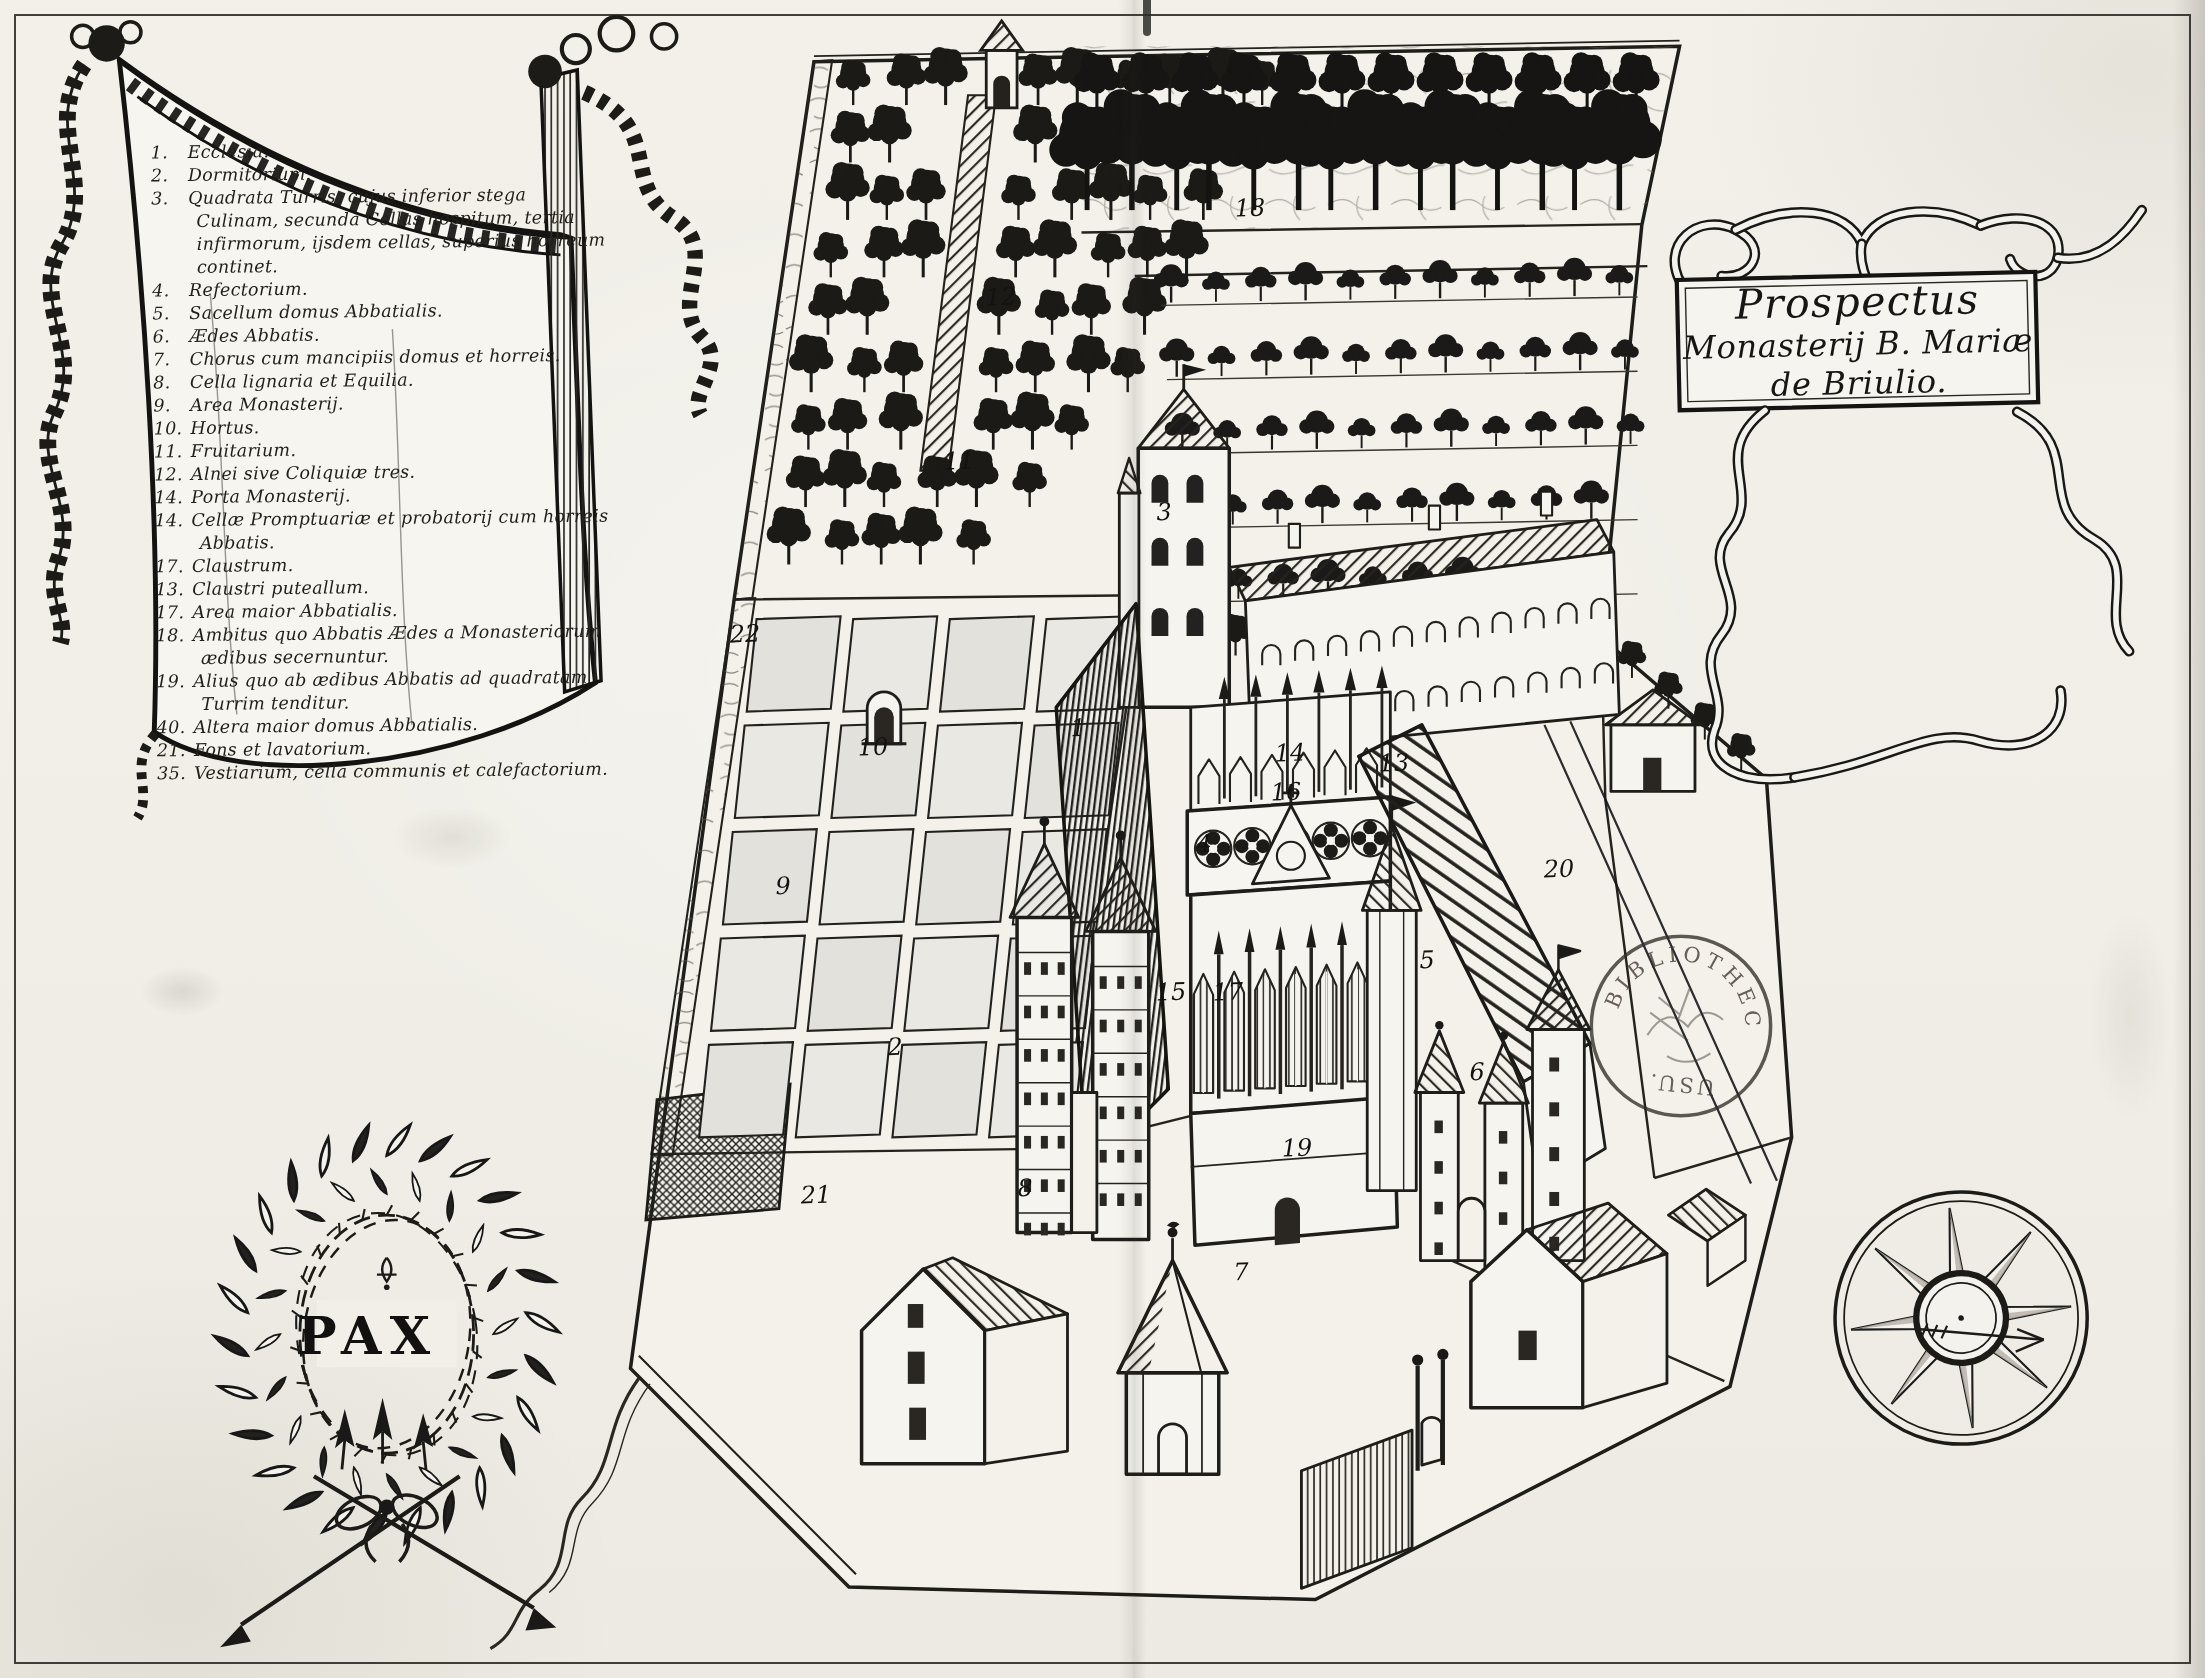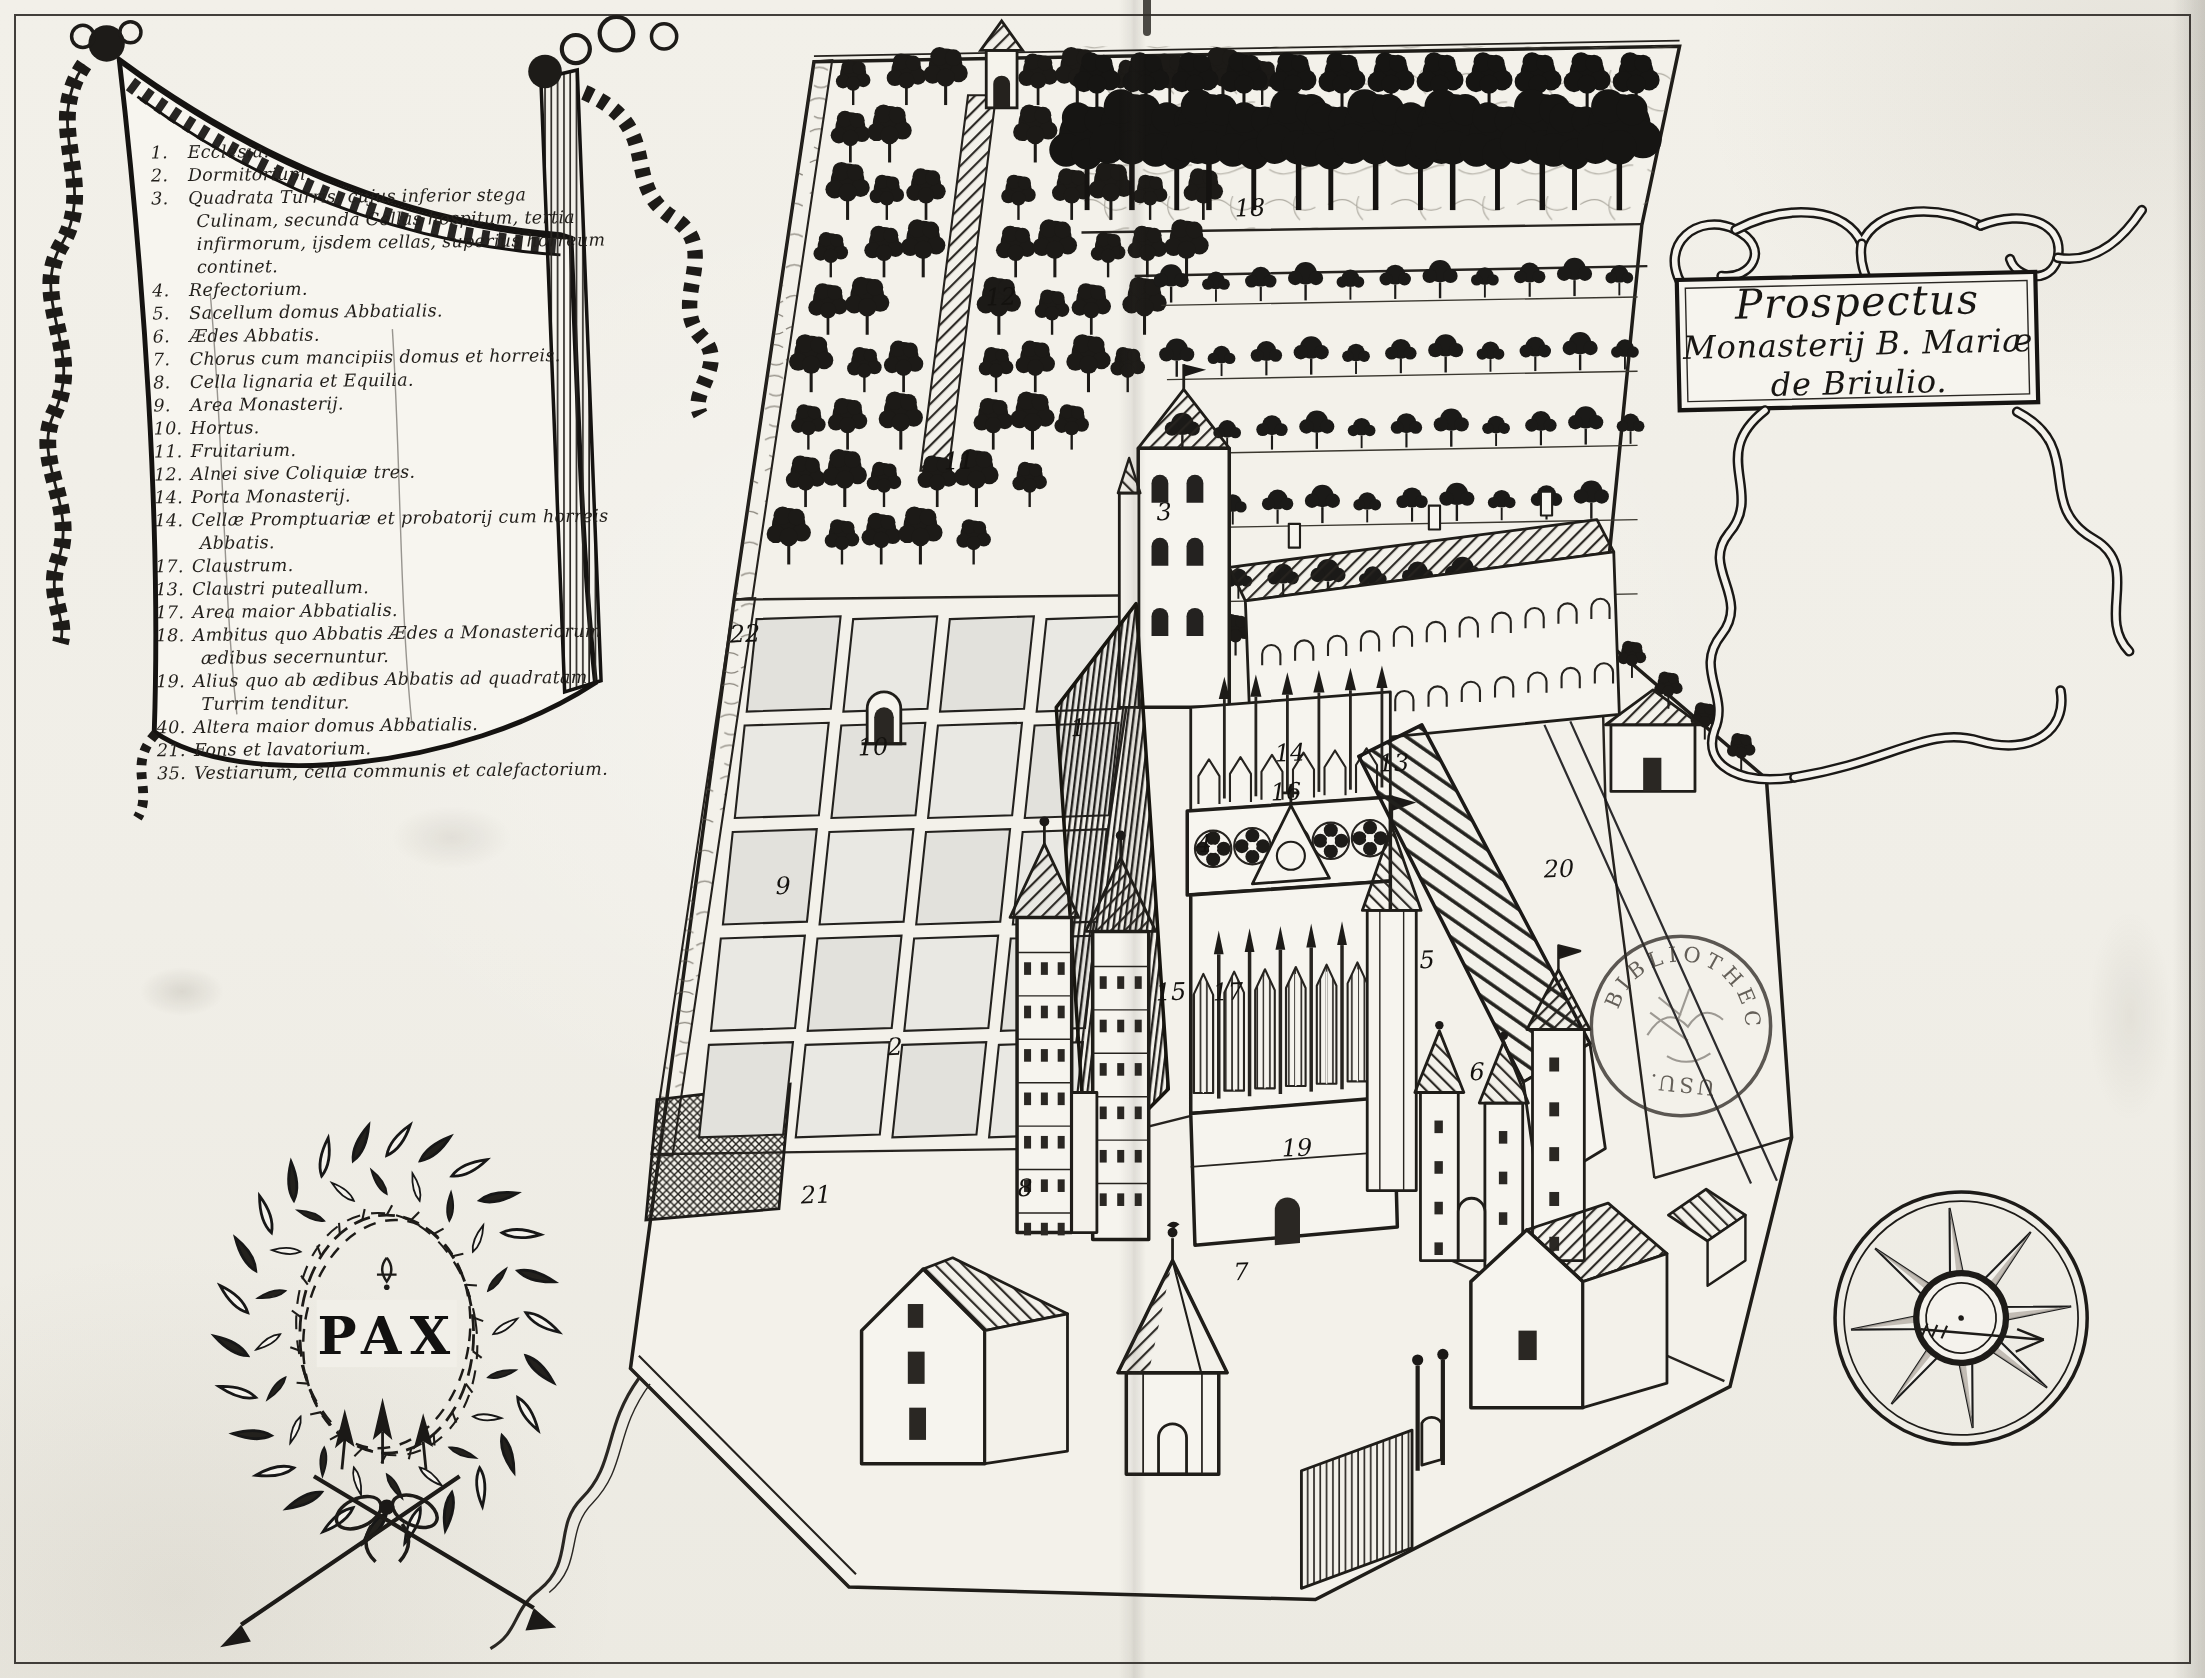--- a/index.html
+++ b/index.html
@@ -27,21 +27,21 @@
     font-style:italic;font-size:17.5px;line-height:23px;color:#221f1b;letter-spacing:0.3px;}
   .leg-item{padding-left:45px;text-indent:-45px;}
   .leg-num{display:inline-block;min-width:31px;text-indent:0;}
   
   #title-box{position:absolute;left:1680px;top:277px;width:356px;height:127px;transform:rotate(-1.3deg);
     display:flex;flex-direction:column;align-items:center;justify-content:center;font-style:italic;color:#181613;}
   .t1{font-size:41px;line-height:45px;letter-spacing:1.4px;}
   .t2{font-size:32px;line-height:39px;letter-spacing:0.7px;}
   .t3{font-size:32px;line-height:38px;letter-spacing:0.7px;}
   
-  #pax{position:absolute;left:388px;top:1335px;transform:translate(-50%,-50%);
+  #pax{position:absolute;left:368px;top:1335px;transform:translate(-50%,-50%);
     font-size:52px;font-weight:bold;letter-spacing:8.4px;color:#121110;font-family:"DejaVu Serif","Liberation Serif",serif;}
   
   #markers{position:absolute;inset:0;}
   .marker{position:absolute;transform:translate(-50%,-50%) rotate(-2deg);font-style:italic;font-size:24px;color:#14120f;}
 </style>
 </head>
 <body>
 
 <svg id="scene" width="2205" height="1678" viewBox="0 0 3148 2396">
   <defs>

